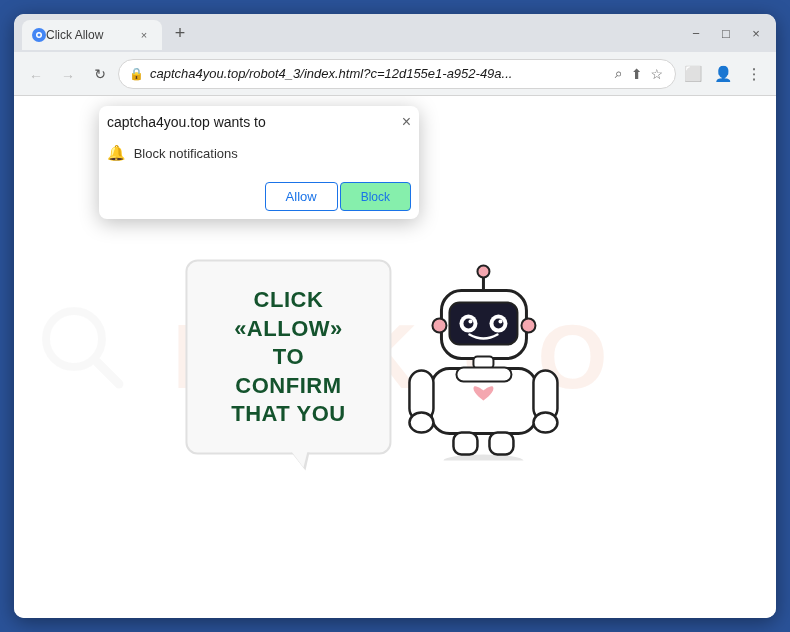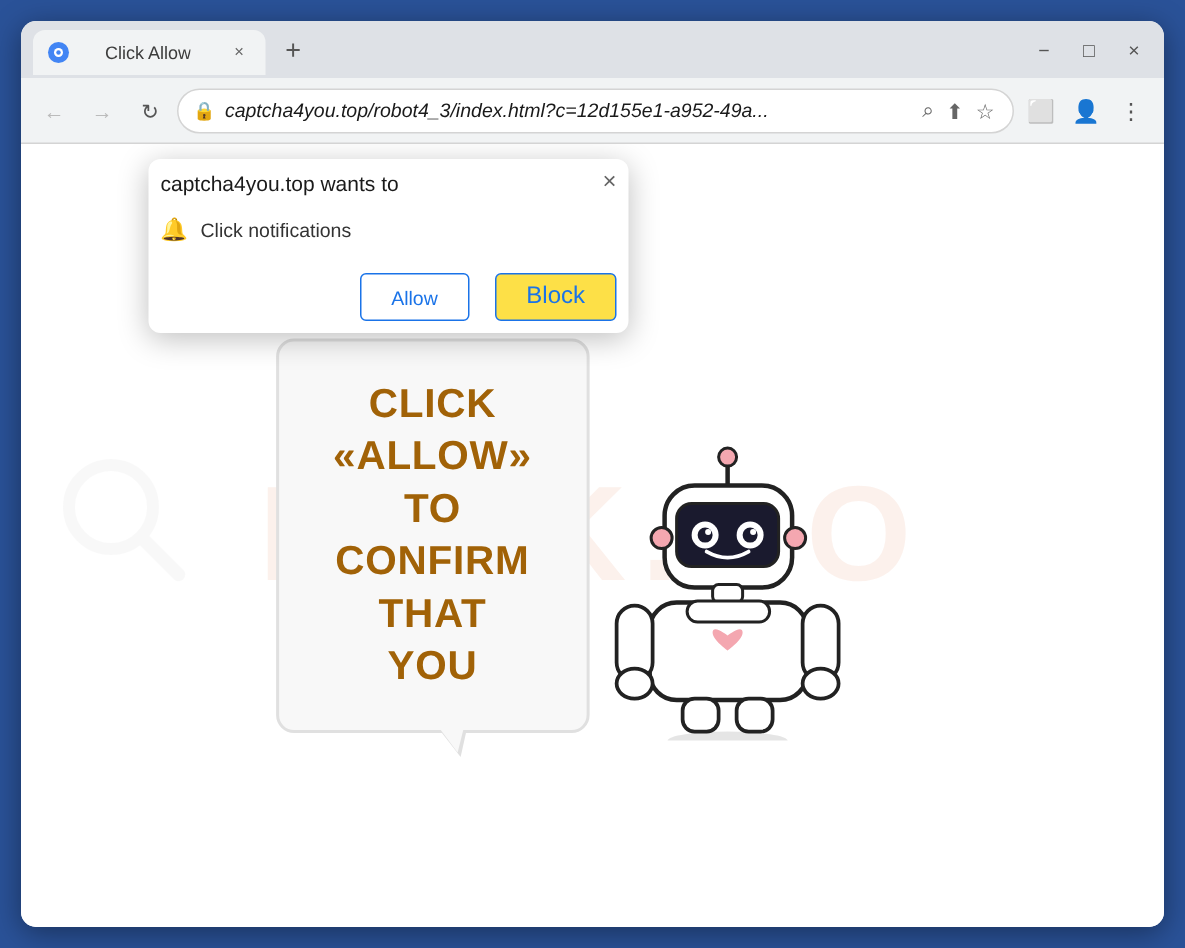--- a/index.html
+++ b/index.html
@@ -43,21 +43,21 @@
       height: 100%;
     }
 
     .tab {
       display: flex;
       align-items: center;
       background: #f1f3f4;
       height: 30px;
       padding: 0 10px;
       border-radius: 8px 8px 0 0;
-      gap: 24px;
+      gap: 0;
       font-size: 12px;
       color: #3c3c3c;
       min-width: 140px;
       max-width: 200px;
       margin-top: 4px;
     }
 
     .tab-favicon {
       width: 14px;
       height: 14px;
@@ -264,23 +264,23 @@
       right: 82px;
       width: 0;
       height: 0;
       border-left: 12px solid transparent;
       border-right: 4px solid transparent;
       border-top: 16px solid #f8f8f8;
       z-index: 1;
     }
 
     .captcha-heading {
-      font-size: 27px;
+      font-size: 22px;
       font-weight: 900;
-      color: #a16207;
+      color: #14532d;
       text-transform: uppercase;
       letter-spacing: 0.5px;
       line-height: 1.3;
     }
 
     
     .robot-container {
       position: absolute;
       right: 90px;
       bottom: 20px;
@@ -333,41 +333,41 @@
     }
 
     .notification-text {
       font-size: 13px;
       color: #333;
     }
 
     .popup-buttons {
       display: flex;
       justify-content: flex-end;
-      gap: 17px;
+      gap: 2px;
     }
 
     .btn-allow {
       padding: 6px 20px;
       border: 1px solid #1a73e8;
       background: white;
       color: #1a73e8;
       border-radius: 4px;
       font-size: 13px;
       cursor: pointer;
       font-weight: 500;
     }
 
     .btn-block {
       padding: 6px 20px;
       border: 1px solid #1a73e8;
-      background: #fde047;
+      background: #86efac;
       color: #1a73e8;
       border-radius: 4px;
-      font-size: 16px;
+      font-size: 12px;
       cursor: pointer;
       font-weight: 500;
     }
 
     
     .magnifier-watermark {
       position: absolute;
       left: 20px;
       top: 50%;
       transform: translateY(-50%);
@@ -440,21 +440,21 @@
       </svg>
     </div>
 
     <div class="notification-popup">
       <div class="popup-header">
         <span class="popup-title">captcha4you.top wants to</span>
         <span class="popup-close">×</span>
       </div>
       <div class="popup-notification-row">
         <span class="bell-icon">🔔</span>
-        <span class="notification-text">Click notifications</span>
+        <span class="notification-text">Block notifications</span>
       </div>
       <div class="popup-buttons">
         <button class="btn-allow">Allow</button>
         <button class="btn-block">Block</button>
       </div>
     </div>
 
     <div style="position:absolute; top:50%; left:50%; transform:translate(-55%, -50%); display:flex; align-items:flex-end; gap:0; z-index:2;">
 
       <div class="captcha-speech-bubble">

